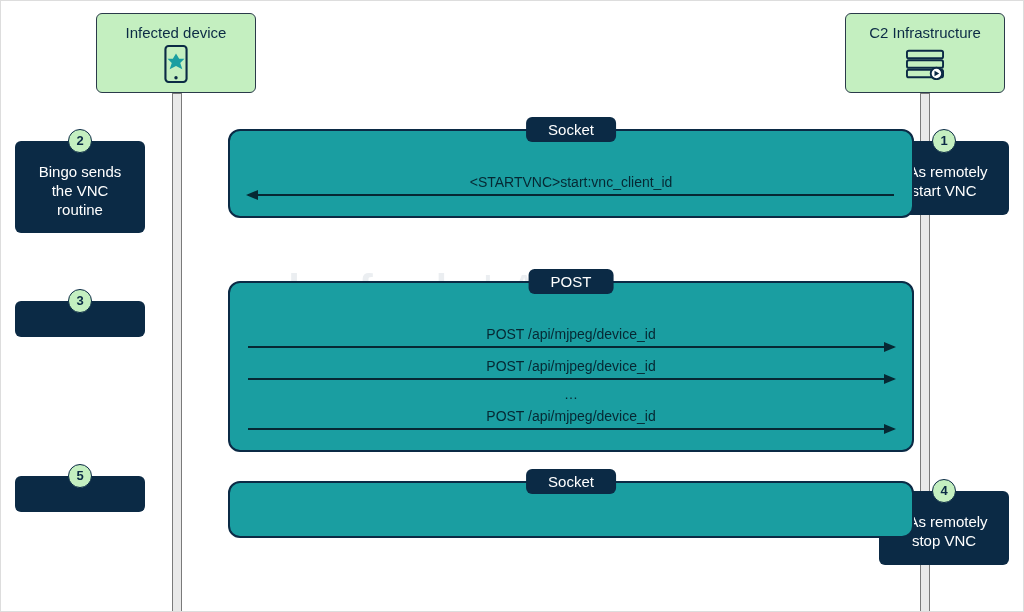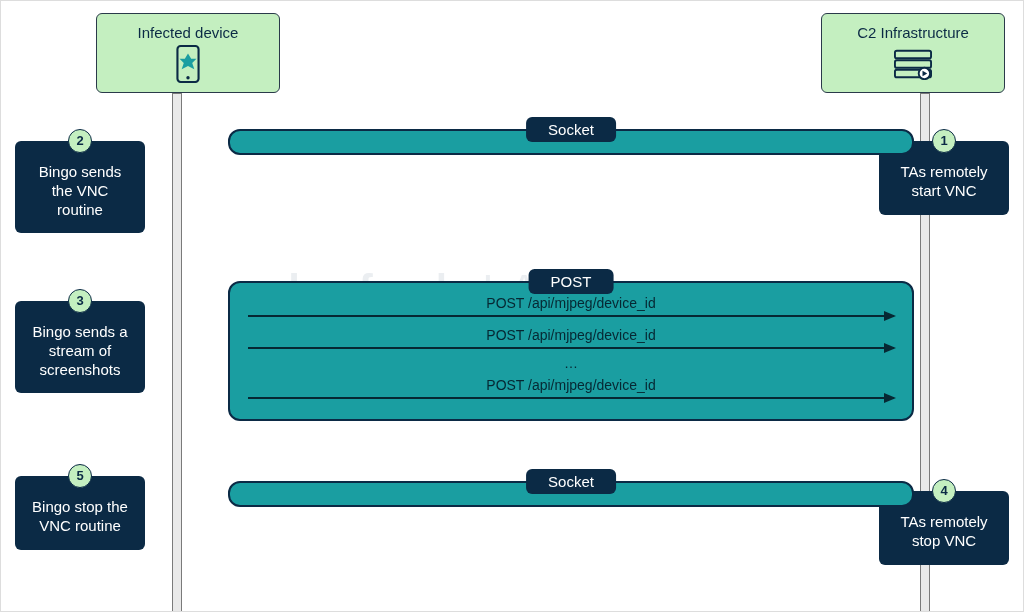--- a/index.html
+++ b/index.html
@@ -10,21 +10,21 @@
     background: #ffffff;
     position: relative;
     border: 1px solid #ddd;
     overflow: hidden;
   }
 
   
   .participant {
     position: absolute;
     top: 12px;
-    width: 184px;
+    width: 160px;
     height: 80px;
     background: #c4efc0;
     border: 1px solid #2a3a4a;
     border-radius: 6px;
     display: flex;
     flex-direction: column;
     align-items: center;
     justify-content: center;
     gap: 4px;
     color: #0b2a45;
@@ -78,21 +78,21 @@
   }
 
   
   .block {
     position: absolute;
     left: 187px;
     right: 109px;
     background: #1a9ea1;
     border: 2px solid #0b2a45;
     border-radius: 12px;
-    padding: 12px 18px 10px 18px;
+    padding: 43px 18px 10px 18px;
     margin-left: 40px;
   }
   .block .title {
     position: absolute;
     top: -14px;
     left: 50%;
     transform: translateX(-50%);
     background: #0b2a45;
     color: #fff;
     padding: 4px 22px;
@@ -180,33 +180,35 @@
 <div class="callout right" style="top:140px">
   <div class="badge">1</div>
   <span>TAs remotely start VNC</span>
 </div>
 <div class="callout left" style="top:140px">
   <div class="badge">2</div>
   <span>Bingo sends the VNC routine</span>
 </div>
 <div class="callout left" style="top:300px">
   <div class="badge">3</div>
-  <span>Bingo sends a stream of screenshots</span>
 </div>
 <div class="callout right" style="top:490px">
   <div class="badge">4</div>
   <span>TAs remotely stop VNC</span>
 </div>
 <div class="callout left" style="top:475px">
   <div class="badge">5</div>
-  <span>Bingo stop the VNC routine</span>
 </div>
 
 <div class="block" style="top:128px">
   <div class="title">Socket</div>
+  <div class="msg left">
+    <span>&lt;STARTVNC&gt;start:vnc_client_id</span>
+    <div class="line"></div><div class="head"></div>
+  </div>
 </div>
 
 <div class="block" style="top:280px">
   <div class="title">POST</div>
   <div class="msg right">
     <span>POST /api/mjpeg/device_id</span>
     <div class="line"></div><div class="head"></div>
   </div>
   <div class="msg right">
     <span>POST /api/mjpeg/device_id</span>

